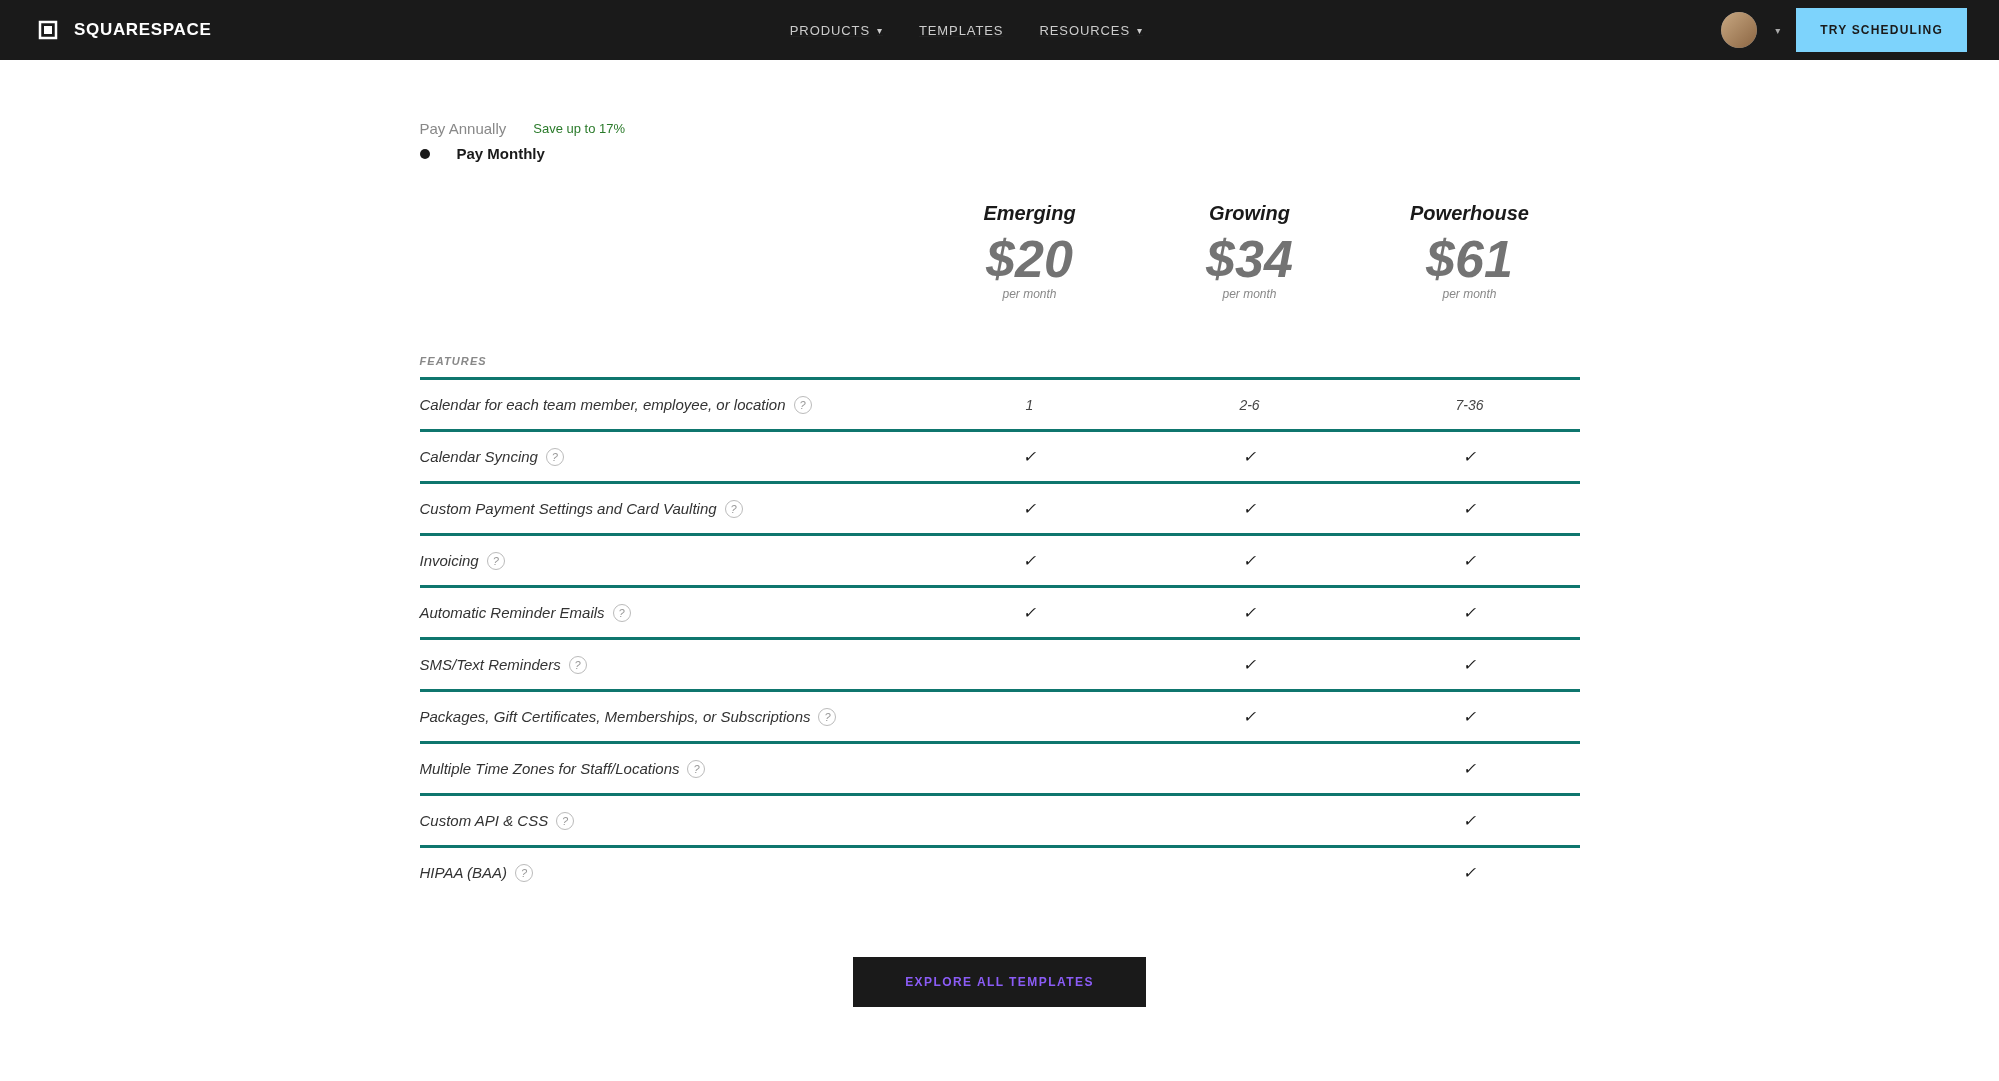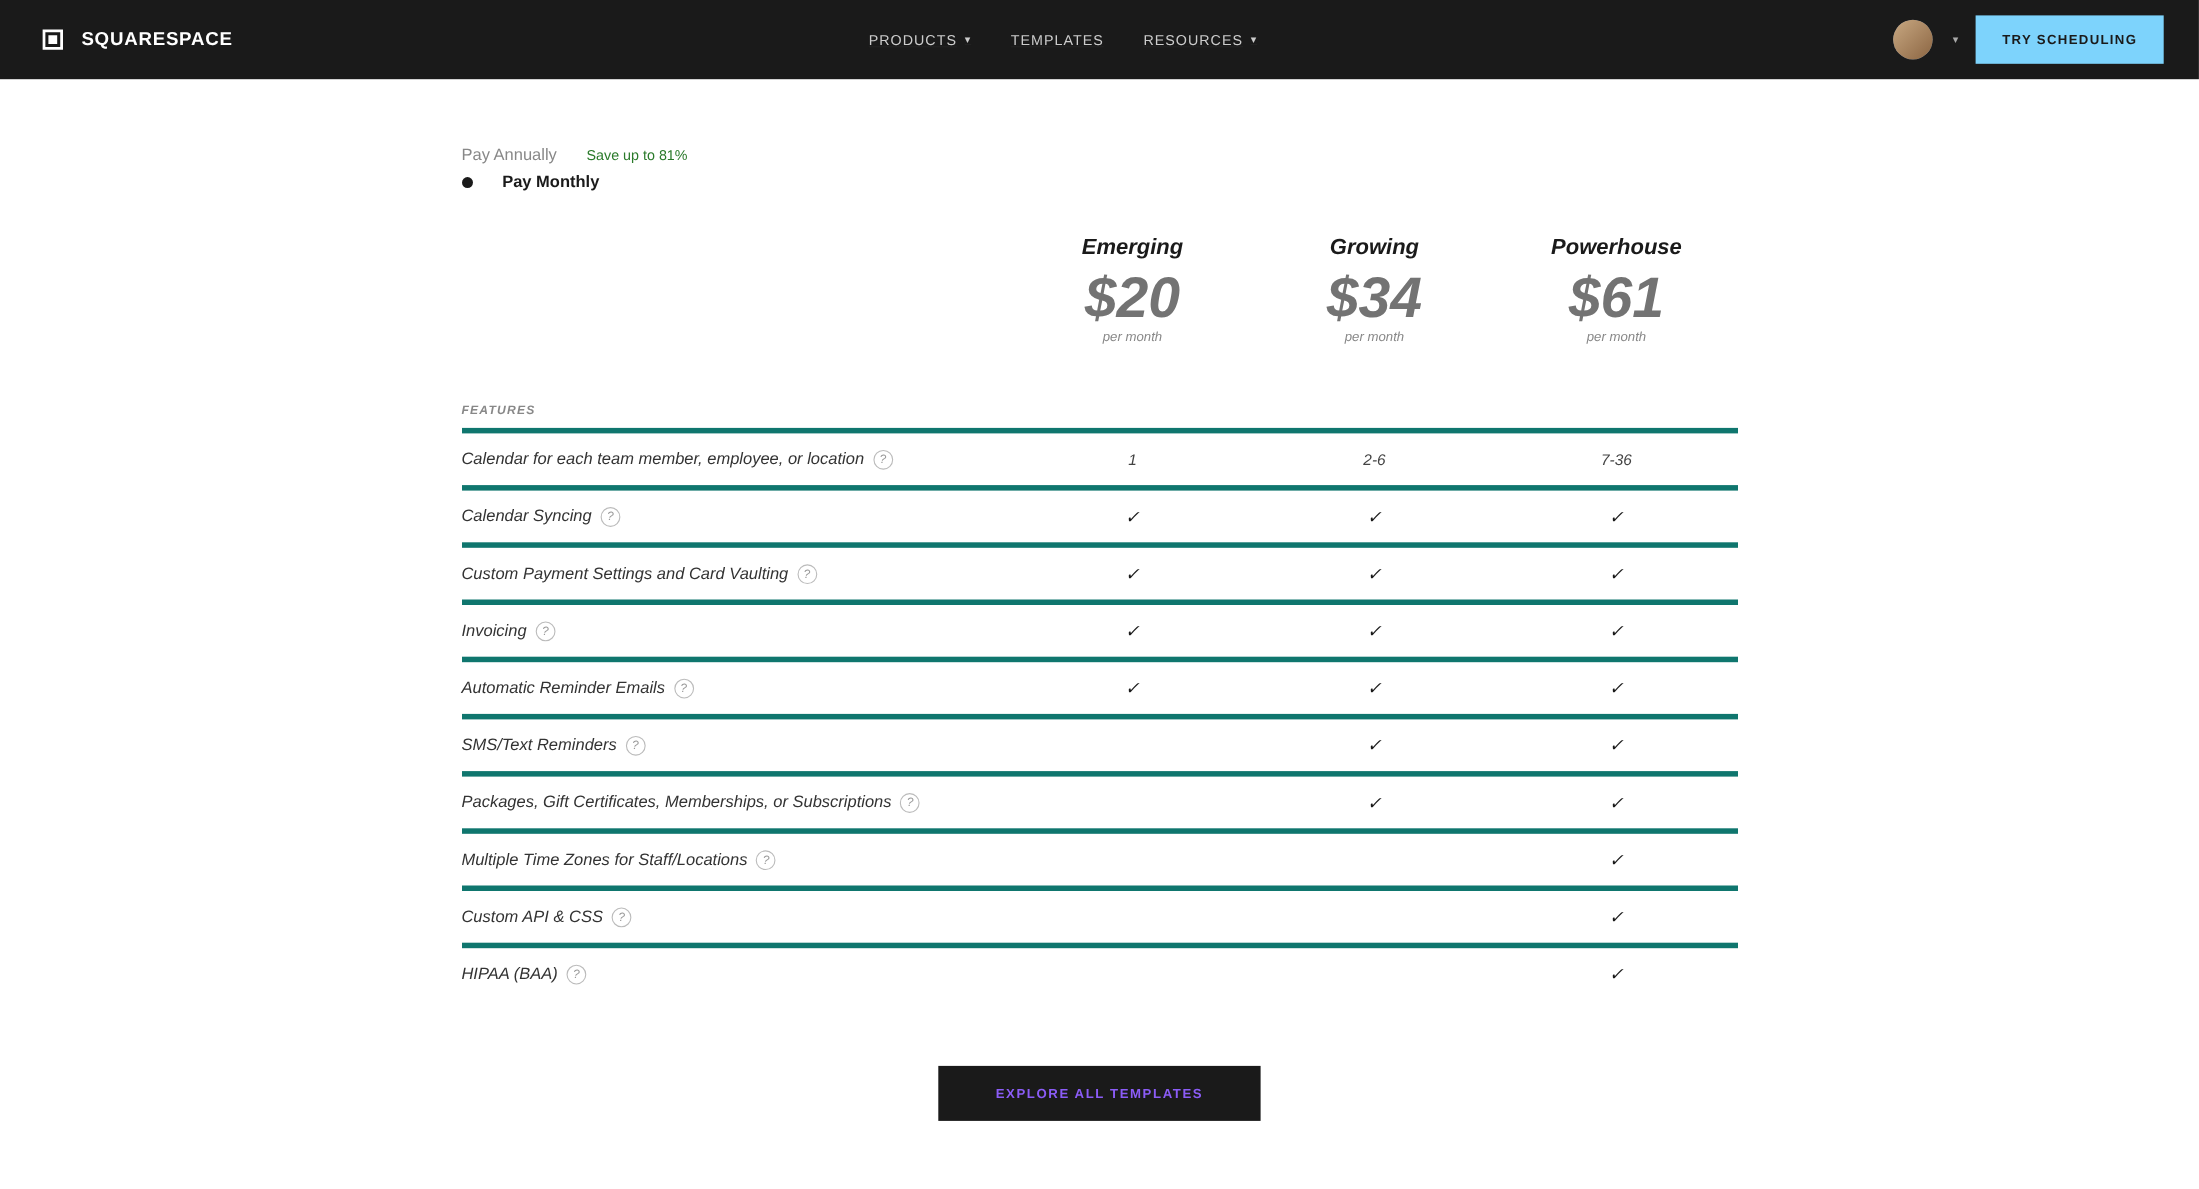--- a/index.html
+++ b/index.html
@@ -3,21 +3,21 @@
   <meta charset="utf-8">
   <style>
     * { box-sizing: border-box; margin: 0; padding: 0; }
     body { font-family: -apple-system, BlinkMacSystemFont, 'Helvetica Neue', Arial, sans-serif; background: #fff; color: #222; }
 
     
     .navbar {
       background: #1a1a1a;
       display: flex;
       align-items: center;
-      height: 72px;
+      height: 60px;
       padding: 0 32px;
       justify-content: space-between;
     }
     .nav-logo {
       display: flex;
       align-items: center;
       gap: 10px;
       color: #fff;
       font-size: 17px;
       font-weight: 600;
@@ -154,21 +154,21 @@
       font-size: 12px;
       color: #888;
       text-transform: lowercase;
     }
 
     
     .feature-row {
       display: grid;
       grid-template-columns: 1fr 220px 220px 220px;
       align-items: center;
-      border-top: 5px solid #0f766e;
+      border-top: 3px solid #0f766e;
       min-height: 52px;
       padding: 8px 0;
     }
     .feature-name {
       font-size: 15px;
       color: #333;
       display: flex;
       align-items: center;
       gap: 8px;
     }
@@ -259,21 +259,21 @@
     <span class="caret">▾</span>
     <button class="try-scheduling-btn">TRY SCHEDULING</button>
   </div>
 </nav>
 
 <div class="main-content">
 
   <div class="billing-toggle">
     <div class="billing-option annually">
       <span>Pay Annually</span>
-      <span class="save-badge">Save up to 81%</span>
+      <span class="save-badge">Save up to 17%</span>
     </div>
     <div class="billing-option monthly">
       <span class="radio-dot"></span>
       <span>Pay Monthly</span>
     </div>
   </div>
 
   <div class="pricing-table">
 
     <div class="pricing-header">

